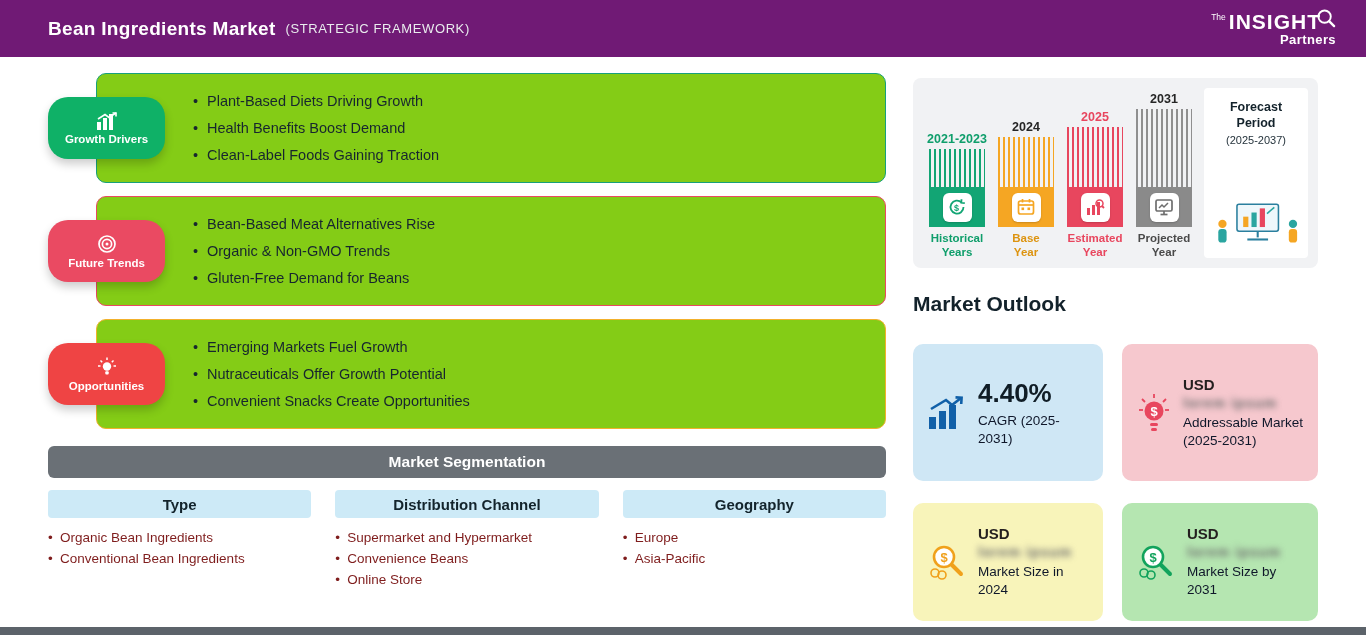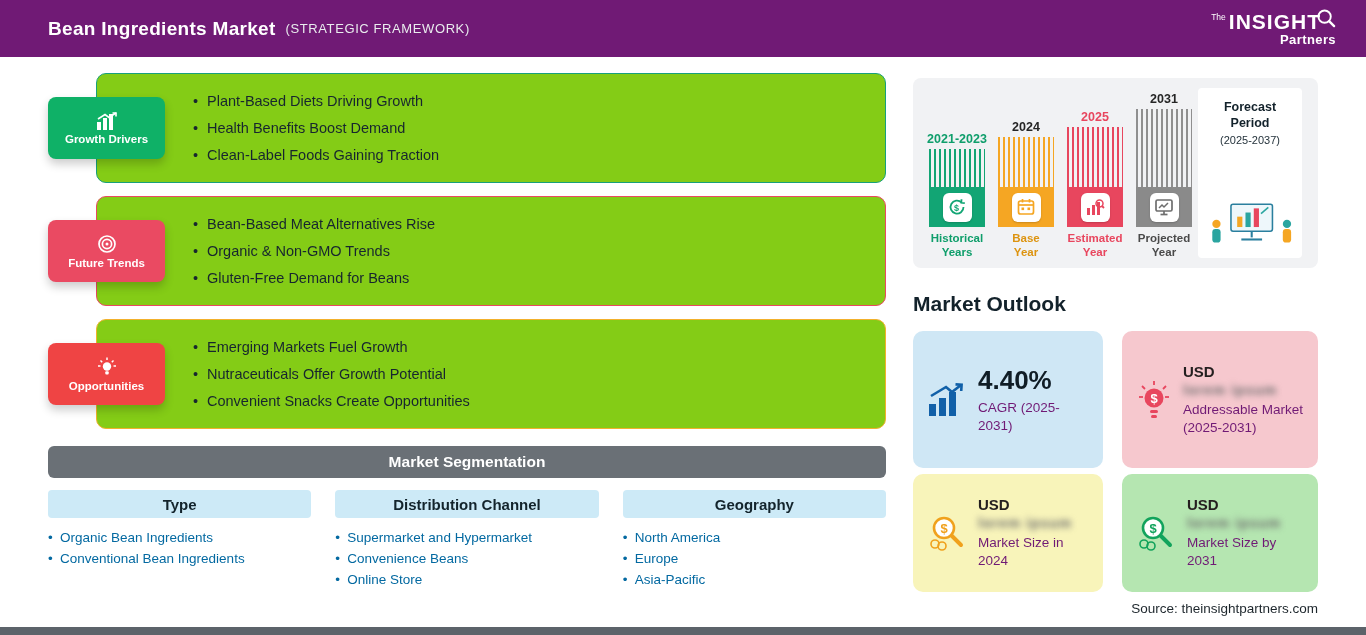--- a/index.html
+++ b/index.html
@@ -19,38 +19,38 @@
   .logo-partners{font-size:13px;font-weight:bold;margin-top:1px;letter-spacing:.4px}
 
   
   .left{position:absolute;left:48px;top:73px;width:838px}
   .frow{position:relative;height:110px;margin-bottom:13px}
   .fbox{position:absolute;left:48px;top:0;right:0;bottom:0;border-radius:10px;background:#84cc16}
   .frow.green  .fbox{border:1.5px solid #17a07b}
   .frow.red    .fbox{border:1.5px solid #e94a60}
   .frow.orange .fbox{border:1.5px solid #f2b12c}
   .badge{position:absolute;left:0;top:50%;transform:translateY(-50%);width:117px;height:62px;
-         border-radius:8px;display:flex;flex-direction:column;align-items:center;justify-content:center;
+         border-radius:20px;display:flex;flex-direction:column;align-items:center;justify-content:center;
          gap:3px;color:#fff;font-size:11.5px;font-weight:bold;z-index:2;
          box-shadow:0 5px 10px rgba(0,0,0,.2)}
   .frow.green  .badge{background:#0fb167}
   .frow.red    .badge{background:#ea4a62}
   .frow.orange .badge{background:#ef4444}
   .fbox ul{list-style:none;padding:14px 0 0 96px}
   .fbox li{font-size:14.5px;color:#17262f;line-height:27px;position:relative;padding-left:14px}
   .fbox li::before{content:"•";position:absolute;left:0;color:#17262f}
 
   .segbar{height:32px;background:#6a7076;border-radius:6px;margin-top:17px;
           display:flex;align-items:center;justify-content:center;color:#fff;font-weight:bold;font-size:15.5px}
   .segcols{display:flex;gap:24px;margin-top:12px}
   .segcol{flex:1}
   .seghead{height:28px;background:#cdeaf7;border-radius:4px;display:flex;align-items:center;justify-content:center;
            font-weight:bold;font-size:15px;color:#13242c}
   .segcol ul{list-style:none;margin-top:9px}
-  .segcol li{font-size:13.5px;color:#0369a1;line-height:21px;position:relative;padding-left:12px}
+  .segcol li{font-size:13.5px;color:#7f1d1d;line-height:21px;position:relative;padding-left:12px}
   .segcol li::before{content:"•";position:absolute;left:0}
 
   
   .right{position:absolute;left:913px;top:78px;width:405px}
   .tlbox{position:relative;height:190px;background:#f1f2f4;border-radius:8px}
   .tlbars{position:absolute;left:16px;top:8px;bottom:8px;display:flex;align-items:flex-end;gap:13px}
   .tlcol{display:flex;flex-direction:column;align-items:center;width:56px}
   .tlyear{font-size:12.5px;font-weight:bold;margin-bottom:3px;white-space:nowrap}
   .tlbar{width:100%;display:flex;flex-direction:column}
   .tlstripes{flex:1}
@@ -61,35 +61,35 @@
   .tlcol.g .tlstripes{background:repeating-linear-gradient(90deg,#12a574 0 2px,#f1f2f4 2px 5px)}
   .tlcol.g .tlsolid{background:#12a574}
   .tlcol.o .tlstripes{background:repeating-linear-gradient(90deg,#f5a623 0 2px,#f1f2f4 2px 5px)}
   .tlcol.o .tlsolid{background:#f5a623}
   .tlcol.r .tlstripes{background:repeating-linear-gradient(90deg,#e8465e 0 2px,#f1f2f4 2px 5px)}
   .tlcol.r .tlsolid{background:#e8465e}
   .tlcol.x .tlstripes{background:repeating-linear-gradient(90deg,#8f8f8f 0 2px,#f1f2f4 2px 5px)}
   .tlcol.x .tlsolid{background:#8a8a8a}
   .c-green{color:#0f9e6b}.c-orange{color:#dd9410}.c-red{color:#e8465e}.c-dark{color:#262626}.c-gray{color:#4a4a4a}
 
-  .forecast{position:absolute;right:16px;top:10px;bottom:10px;width:104px;background:#fff;border-radius:4px;
+  .forecast{position:absolute;right:10px;top:10px;bottom:10px;width:104px;background:#fff;border-radius:4px;
             text-align:center;padding-top:12px}
   .f-t{font-size:12.5px;font-weight:bold;color:#13222b;line-height:1.25}
   .f-r{font-size:11px;color:#25333c;margin-top:3px}
   .f-ill{position:absolute;bottom:4px;left:6px;right:6px;height:56px}
 
   .outlook-title{margin-top:24px;font-size:21px;font-weight:bold;color:#13222b}
-  .cards{margin-top:15px;display:grid;grid-template-columns:190px 196px;grid-template-rows:137px 118px;gap:6px 19px}
+  .cards{margin-top:28px;display:grid;grid-template-columns:190px 196px;grid-template-rows:137px 118px;gap:22px 19px}
   .card{border-radius:10px;padding:14px;display:flex;align-items:center;gap:11px}
   .card.blue{background:#cfe7f5}
   .card.pink{background:#f6c8ce}
   .card.yellow{background:#f8f4ba}
   .card.green{background:#b5e6b1}
   .big{font-size:26px;font-weight:bold;color:#101d26}
-  .card .lab{font-size:13.5px;color:#701a75;line-height:1.3;margin-top:3px}
+  .card .lab{font-size:13.5px;color:#0f172a;line-height:1.3;margin-top:3px}
   .usd{font-size:15px;font-weight:bold;color:#241f1f}
   .redacted{font-size:14px;font-weight:bold;color:#6f6f6f;filter:blur(3px);margin:2px 0;letter-spacing:1px}
   .card-ic{flex:0 0 auto;display:flex;align-items:center;justify-content:center}
 
   .source{margin-top:9px;text-align:right;font-size:13.5px;color:#1d262c}
 
   .footer{position:absolute;bottom:0;left:0;width:100%;height:8px;background:#5c636a}
 </style>
 </head>
 <body>
@@ -190,21 +190,20 @@
       <div class="seghead">Distribution Channel</div>
       <ul>
         <li>Supermarket and Hypermarket</li>
         <li>Convenience Beans</li>
         <li>Online Store</li>
       </ul>
     </div>
     <div class="segcol">
       <div class="seghead">Geography</div>
       <ul>
-        <li>North America</li>
         <li>Europe</li>
         <li>Asia-Pacific</li>
       </ul>
     </div>
   </div>
 </div>
 
 <div class="right">
 
   <div class="tlbox">

